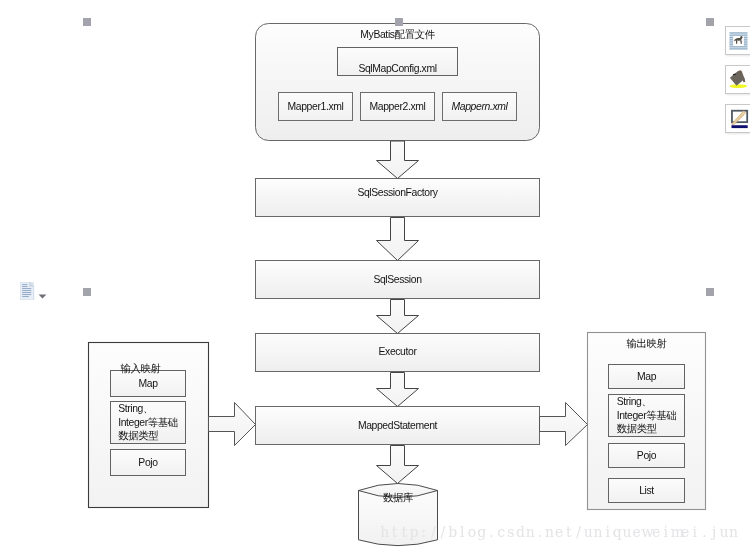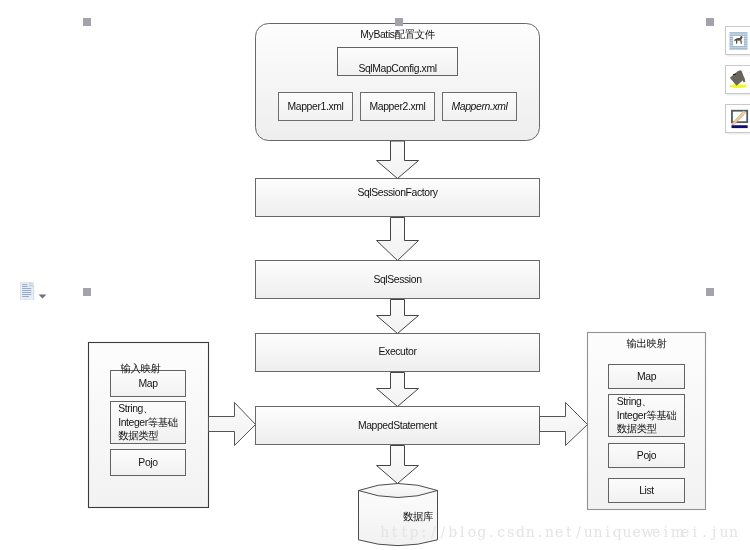--- a/index.html
+++ b/index.html
@@ -101,21 +101,21 @@
 <div class="lbl" style="left:110px;top:449px;width:76px;height:27px;">Pojo</div>
 
 <div class="lbl" style="left:587px;top:334px;width:119px;height:20px;">输出映射</div>
 <div class="lbl" style="left:608px;top:364px;width:77px;height:25px;">Map</div>
 <div class="lbl" style="left:608px;top:394px;width:77px;height:43px;">String、
 Integer等基础
 数据类型</div>
 <div class="lbl" style="left:608px;top:443px;width:77px;height:25px;">Pojo</div>
 <div class="lbl" style="left:608px;top:478px;width:77px;height:25px;">List</div>
 
-<div class="lbl" style="left:358px;top:507px;width:80px;height:20px;padding-left:20px;">数据库</div>
+<div class="lbl" style="left:358px;top:488px;width:80px;height:20px;">数据库</div>
 
 <div class="wm" id="watermark" style="color: rgb(228, 227, 230);"><span>h</span><span>t</span><span>t</span><span>p</span><span>:</span><span>/</span><span>/</span><span>b</span><span>l</span><span>o</span><span>g</span><span>.</span><span>c</span><span>s</span><span>d</span><span>n</span><span>.</span><span>n</span><span>e</span><span>t</span><span>/</span><span>u</span><span>n</span><span>i</span><span>q</span><span>u</span><span>e</span><span>w</span><span>e</span><span>i</span><span>m</span><span>e</span><span>i</span><span>.</span><span>j</span><span>u</span><span>n</span></div>
 
 <div class="tbbtn" style="left:725px;top:26px;">
   <svg width="25" height="25" viewBox="0 0 21 21">
     <rect x="0" y="0" width="21" height="21" fill="#ffffff"></rect>
     <g fill="#7fa1bf">
       <rect x="2.9" y="4.5" width="15.2" height="1.0"></rect>
       <rect x="2.9" y="6.3" width="15.2" height="1.0"></rect>
       <rect x="2.9" y="8.1" width="3.1" height="1.0"></rect>

